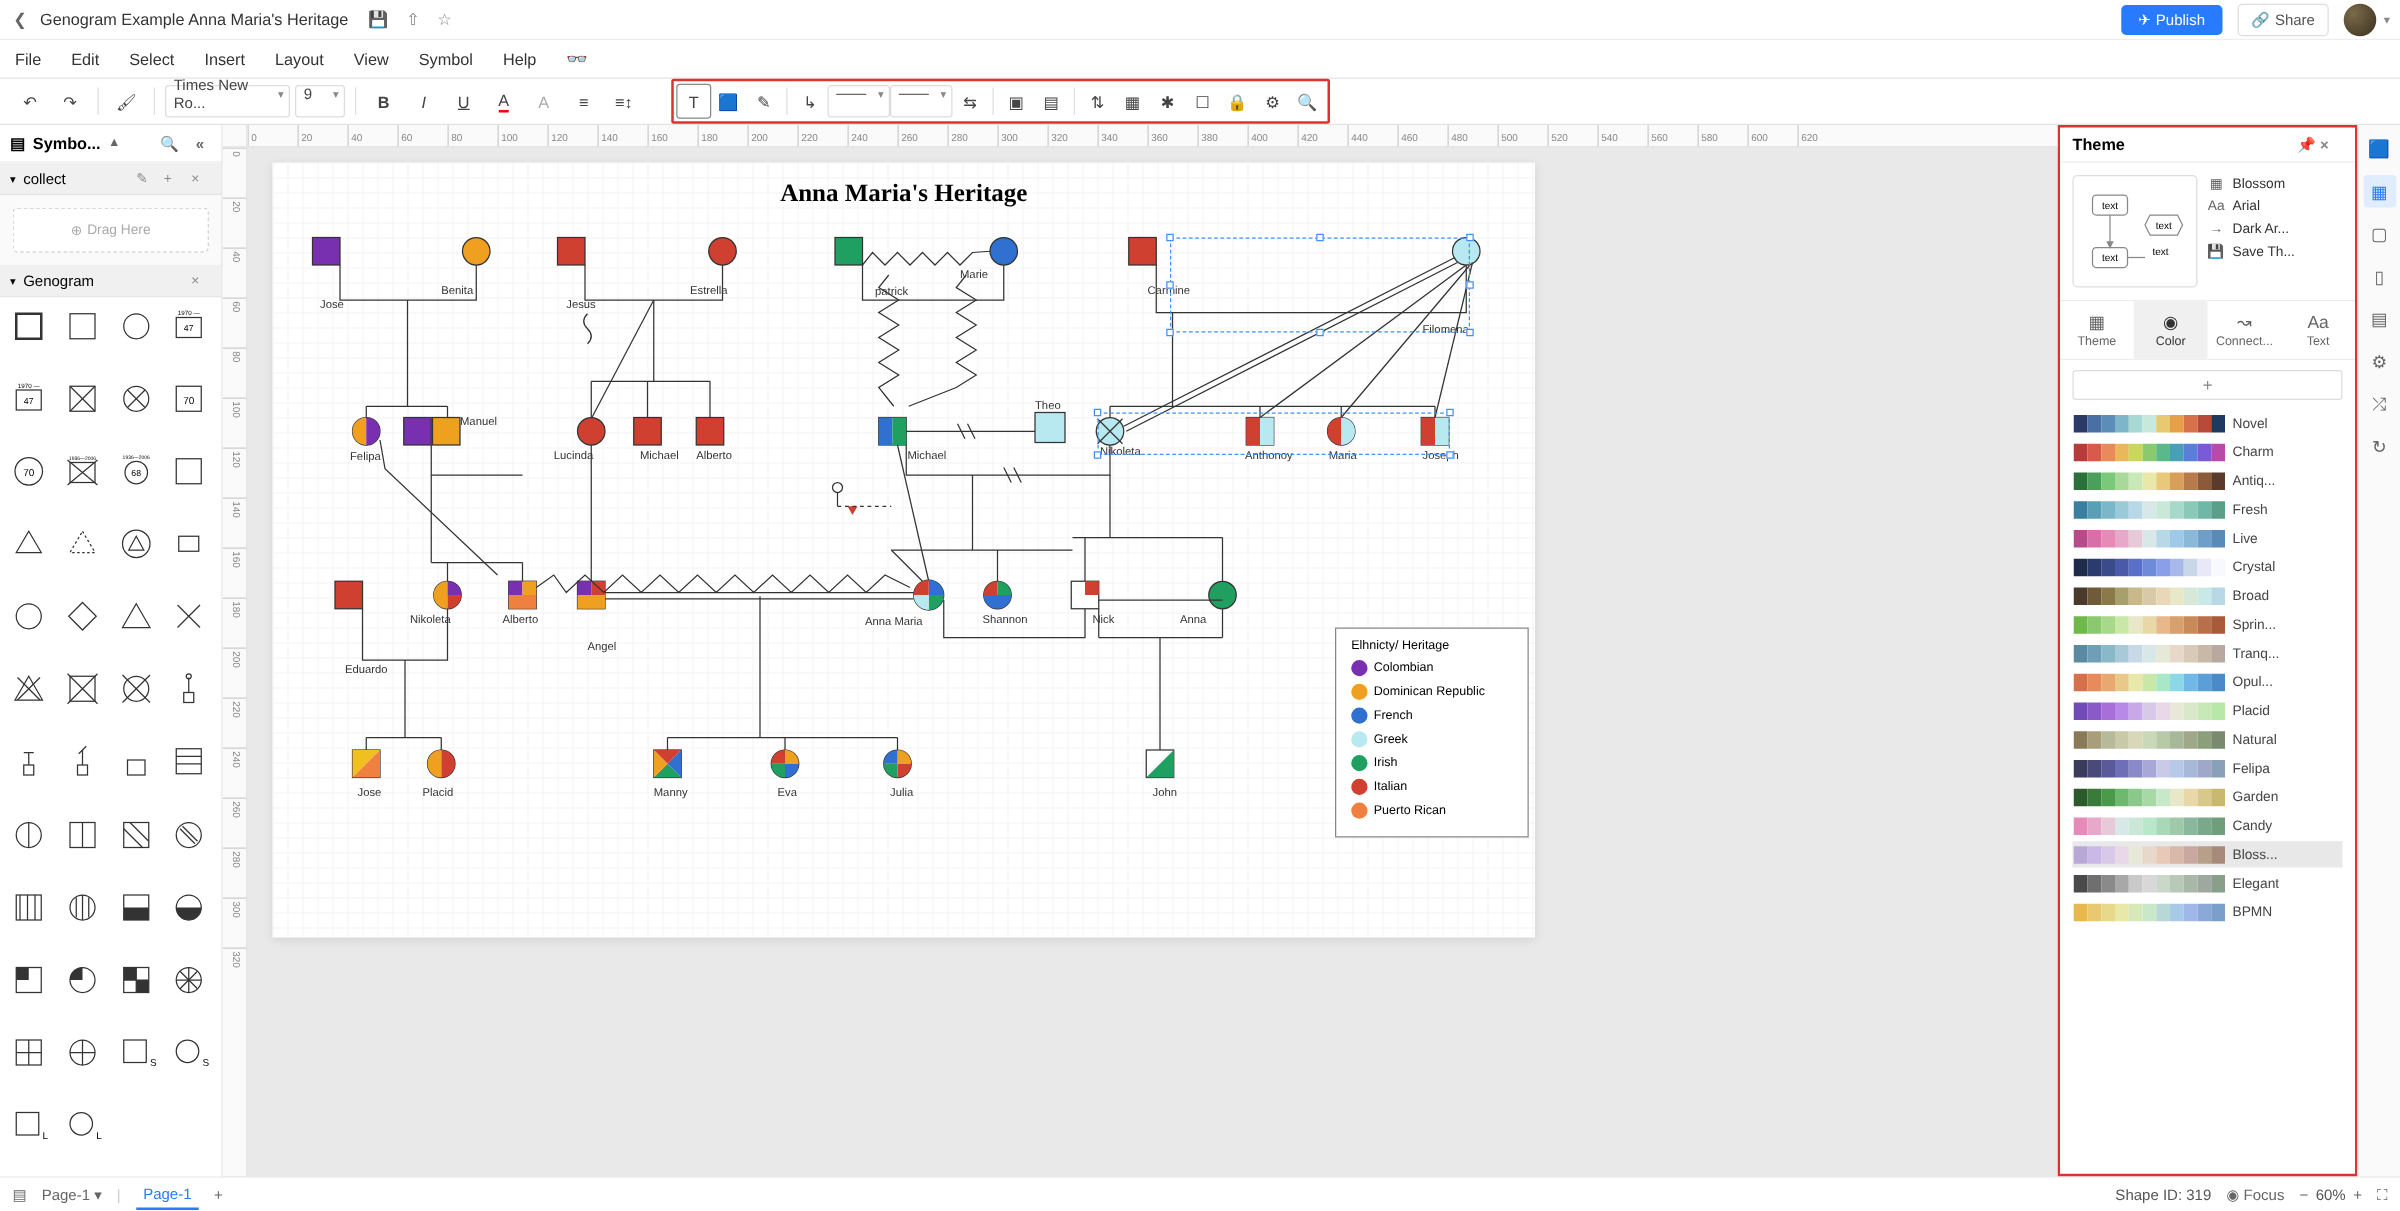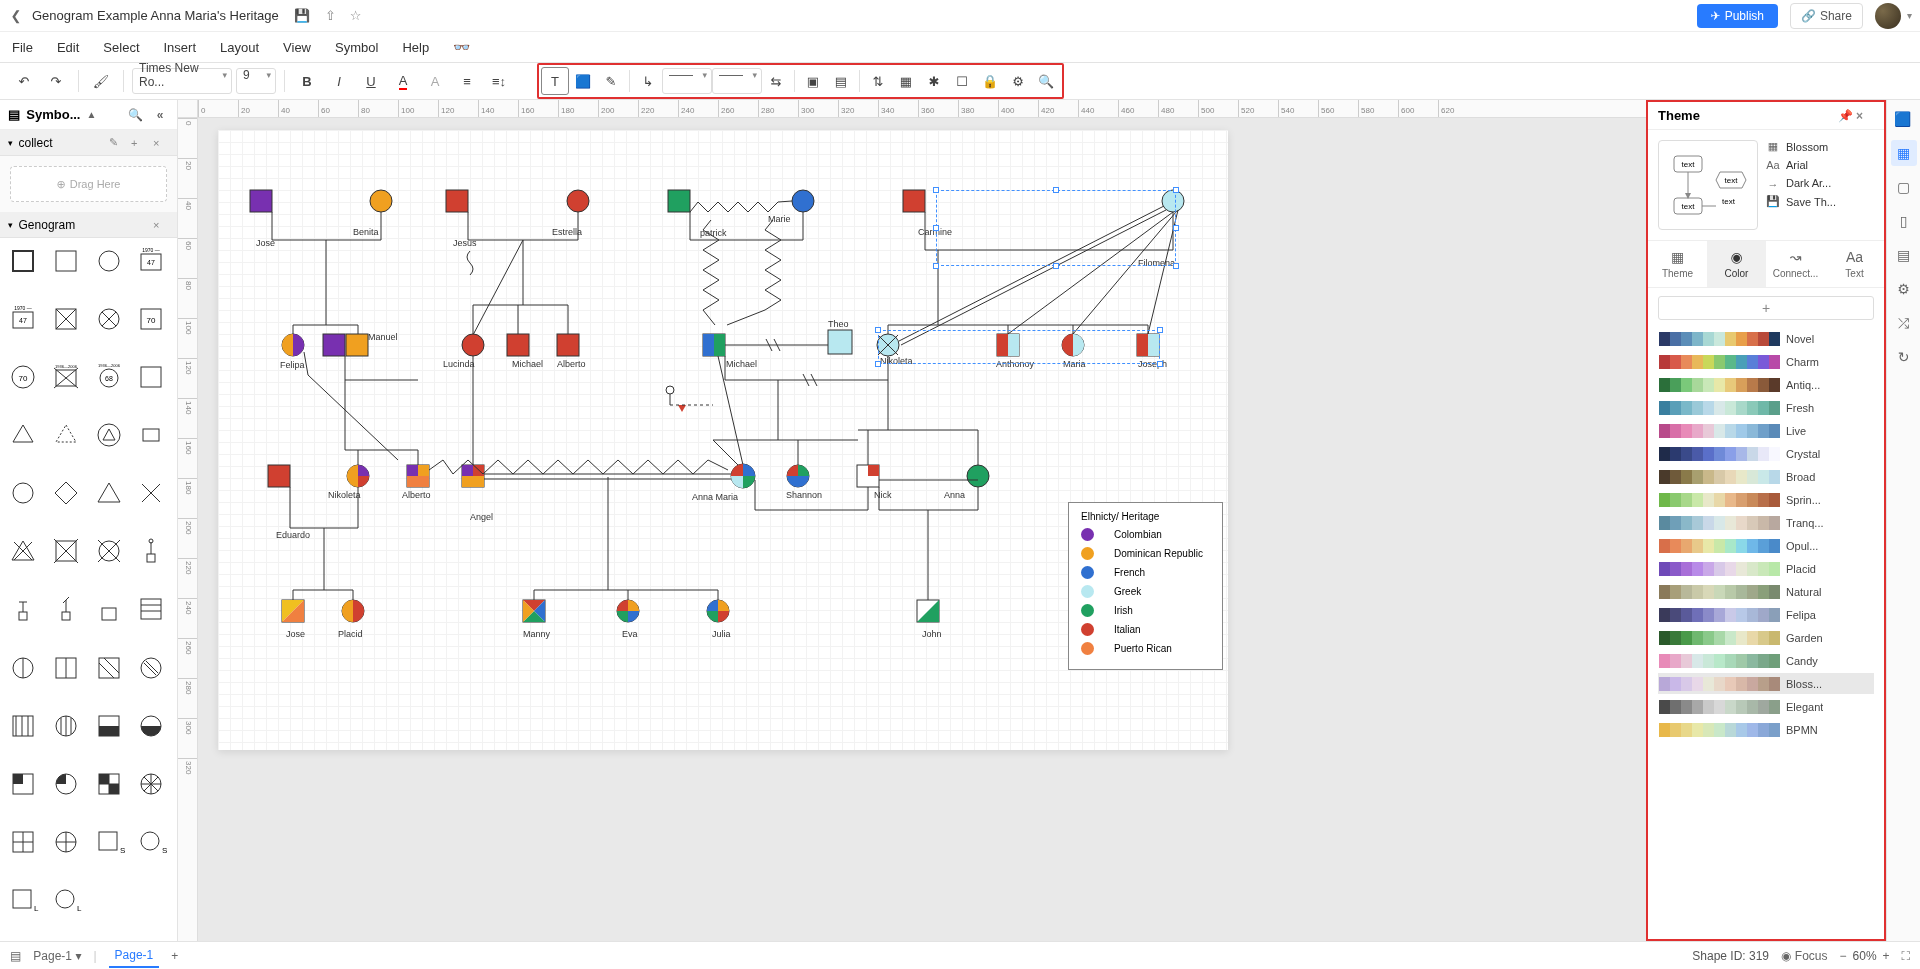--- a/index.html
+++ b/index.html
@@ -53,21 +53,21 @@
 .ruler-h { position: absolute; top: 0; left: 20px; right: 0; height: 18px; background: #fafafa; border-bottom: 1px solid #ddd; font-size: 8px; color: #888; display: flex; overflow: hidden; }
 .ruler-h .tick { width: 40px; flex: none; border-left: 1px solid #ccc; padding-left: 2px; padding-top: 6px; }
 .ruler-v { position: absolute; top: 18px; left: 0; bottom: 0; width: 20px; background: #fafafa; border-right: 1px solid #ddd; font-size: 8px; color: #888; display: flex; flex-direction: column; overflow: hidden; }
 .ruler-v .tick { height: 40px; flex: none; border-top: 1px solid #ccc; writing-mode: vertical-lr; padding-top: 2px; padding-left: 6px; }
 .ruler-corner { position: absolute; top: 0; left: 0; width: 20px; height: 18px; background: #fafafa; border-right: 1px solid #ddd; border-bottom: 1px solid #ddd; }
 .page { position: absolute; top: 30px; left: 40px; width: 1010px; height: 620px; background: #fff; background-image: linear-gradient(#f2f2f2 1px, transparent 1px), linear-gradient(90deg, #f2f2f2 1px, transparent 1px); background-size: 12px 12px; box-shadow: 0 2px 8px rgba(0,0,0,.1); }
 .diagram-title { position: absolute; top: 14px; left: 0; right: 0; text-align: center; font-family: "Times New Roman", serif; font-size: 20px; font-weight: bold; }
 .node-label { position: absolute; font-size: 9px; color: #333; white-space: nowrap; }
 .legend-box { position: absolute; border: 1px solid #888; background: #fff; padding: 8px 12px; font-size: 10px; }
 .legend-title { font-size: 10px; margin-bottom: 6px; }
-.legend-row { display: flex; align-items: center; gap: 20px; margin: 6px 0; }
+.legend-row { display: flex; align-items: center; gap: 5px; margin: 6px 0; }
 .legend-swatch { width: 13px; height: 13px; border-radius: 50%; }
 .selection-box { position: absolute; border: 1px dashed #4090ff; pointer-events: none; }
 .sel-handle { position: absolute; width: 6px; height: 6px; background: #fff; border: 1px solid #4090ff; }
 
 
 .right-panel { width: 240px; border: 2px solid #e03030; background: #fff; display: flex; flex-direction: column; }
 .rp-header { height: 28px; display: flex; align-items: center; padding: 0 10px; font-size: 13px; font-weight: 600; border-bottom: 1px solid #eee; }
 .rp-header .spacer { flex: 1; }
 .rp-header .icn { width: 18px; color: #888; cursor: pointer; font-size: 12px; }
 .theme-preview-row { display: flex; padding: 10px; gap: 8px; border-bottom: 1px solid #eee; }
@@ -567,20 +567,21 @@
         <div class="tick">200</div>
         <div class="tick">220</div>
         <div class="tick">240</div>
         <div class="tick">260</div>
         <div class="tick">280</div>
         <div class="tick">300</div>
         <div class="tick">320</div>
       </div>
 
     <div class="page">
+      <div class="diagram-title">Anna Maria's Heritage</div>
 
       <svg width="1010" height="620" style="position:absolute;top:0;left:0">
 
         <rect x="32" y="60" width="22" height="22" fill="#7830b0" stroke="#333"></rect>
         <circle cx="163" cy="71" r="11" fill="#f0a020" stroke="#333"></circle>
         <rect x="228" y="60" width="22" height="22" fill="#d04030" stroke="#333"></rect>
         <circle cx="360" cy="71" r="11" fill="#d04030" stroke="#333"></circle>
         <rect x="450" y="60" width="22" height="22" fill="#20a060" stroke="#333"></rect>
         <circle cx="585" cy="71" r="11" fill="#3070d0" stroke="#333"></circle>
         <rect x="685" y="60" width="22" height="22" fill="#d04030" stroke="#333"></rect>

